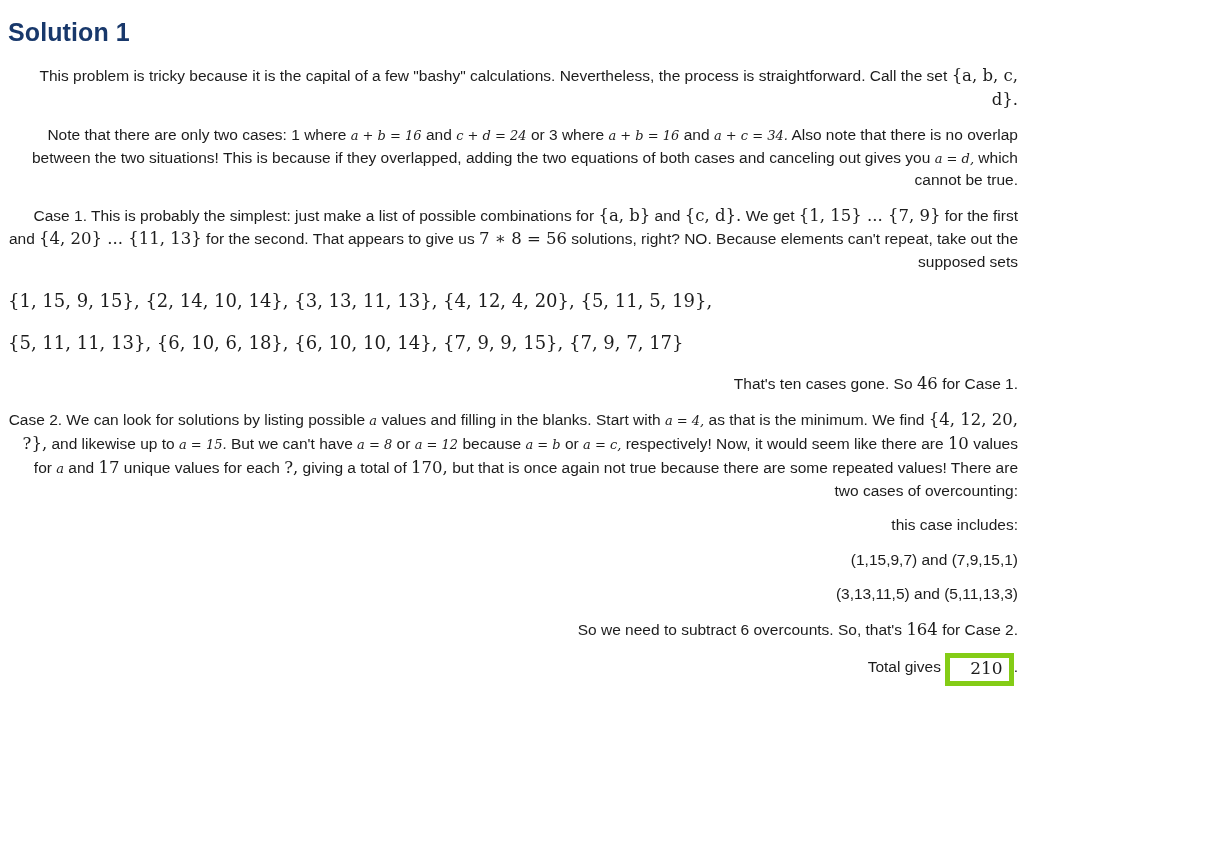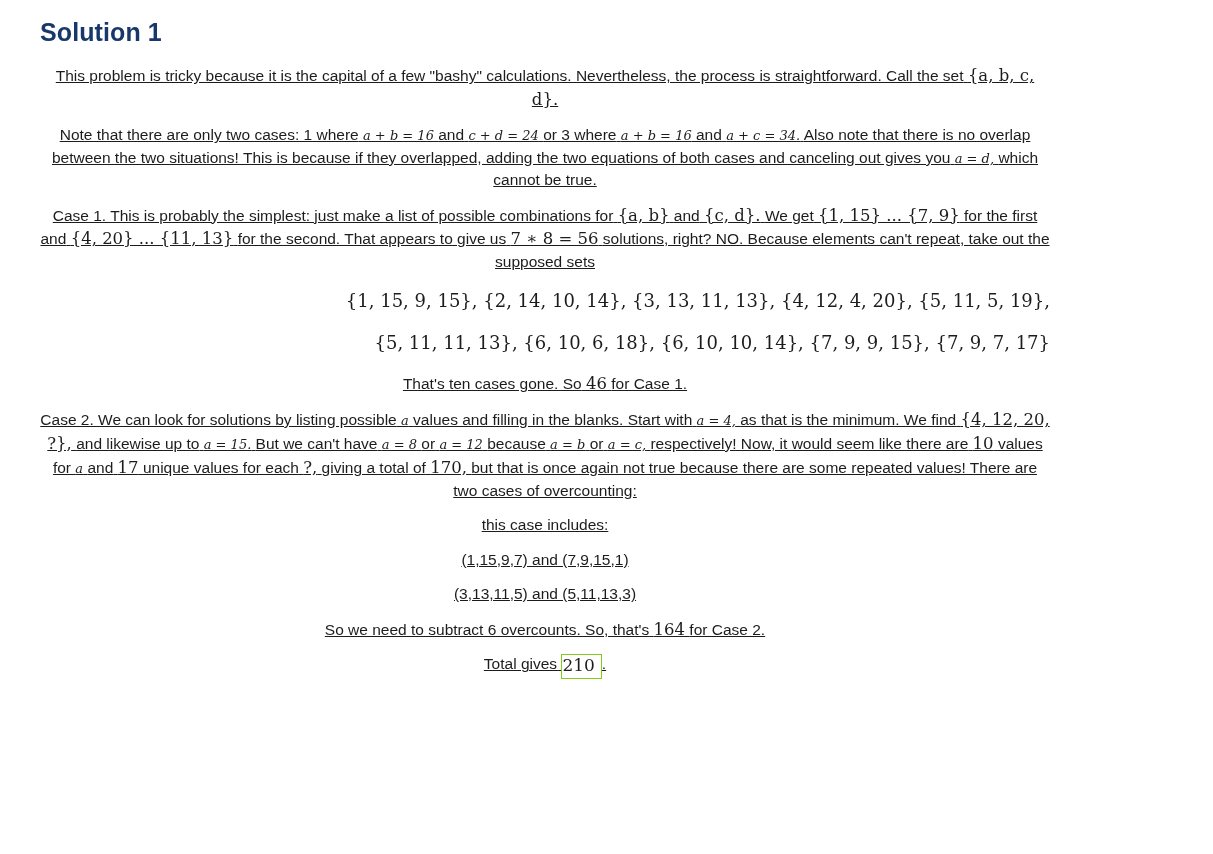--- a/index.html
+++ b/index.html
@@ -12,57 +12,55 @@
     height: 854px;
     font-family: "Liberation Sans", sans-serif;
     color: #1c1c1c;
     font-size: 15.5px;
     line-height: 1.45;
   }
   .page {
     padding: 8px 8px 0 8px;
     box-sizing: border-box;
     width: 1026px;
-    margin-left: 32px;
   }
   h1.solution-title {
     font-size: 25px;
     font-weight: bold;
     color: #18386b;
     margin: 6px 0 14px 0;
     letter-spacing: 0.1px;
   }
   p.para {
     margin: 0 0 12px 0;
-    text-align: center;
-    text-decoration: underline;
+    text-align: right;
   }
   .math {
     font-family: "DejaVu Serif", serif;
     font-style: italic;
     font-size: 13px;
   }
   .mathup {
     font-family: "DejaVu Serif", serif;
     font-style: normal;
     font-size: 16.5px;
   }
   .display {
-    text-align: right;
+    text-align: left;
     font-family: "DejaVu Serif", serif;
     font-size: 18px;
     margin: 14px 0 16px 0;
   }
   .display .set {
     font-style: normal;
   }
   .boxed {
     display: inline-block;
-    border: 1px solid #84cc16;
-    padding: 1px 6px 2px 0;
+    border: 5px solid #84cc16;
+    padding: 1px 6px 2px 20px;
     font-family: "DejaVu Serif", serif;
     font-size: 17px;
     line-height: 1.15;
     vertical-align: -2px;
   }
 </style>
 </head>
 <body>
 
 <div class="page">

